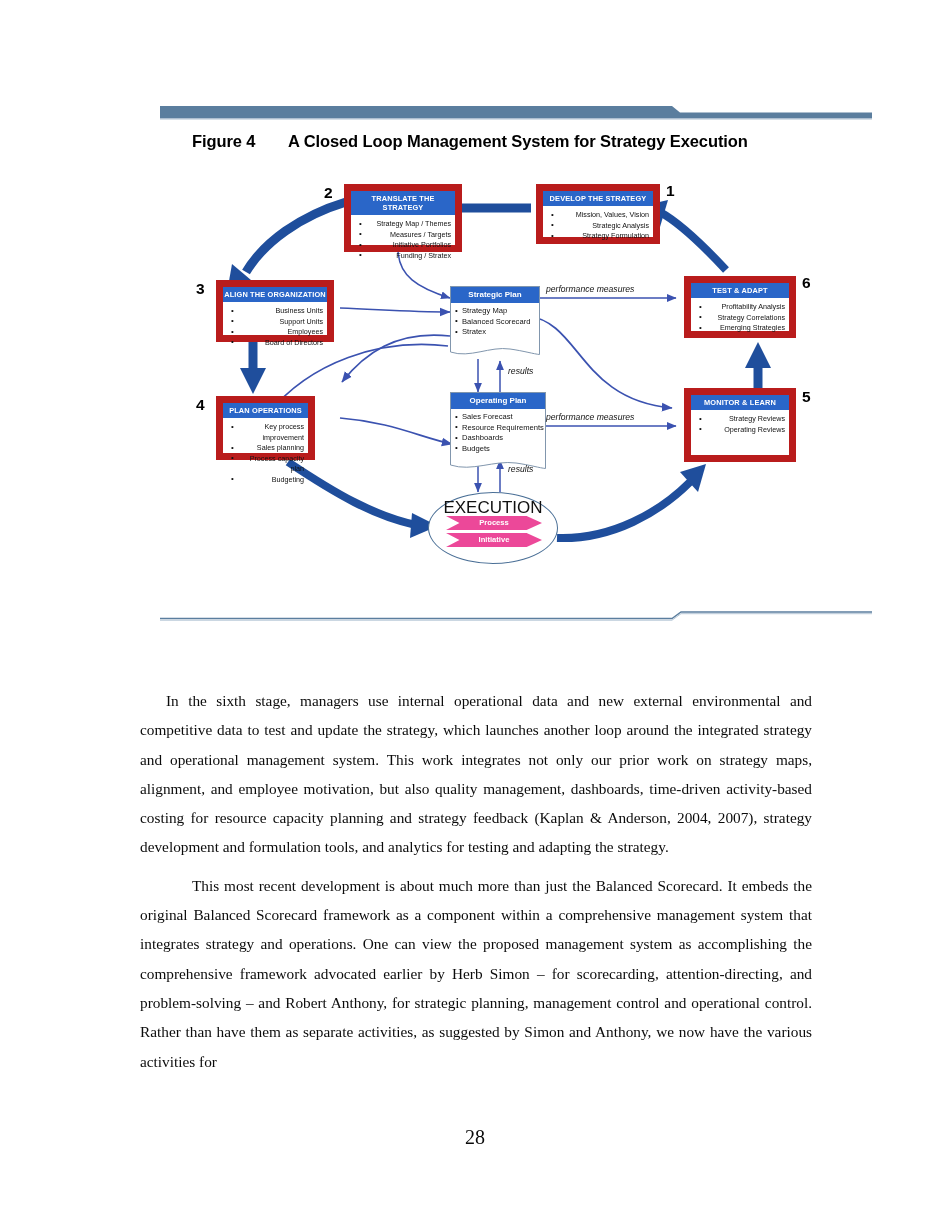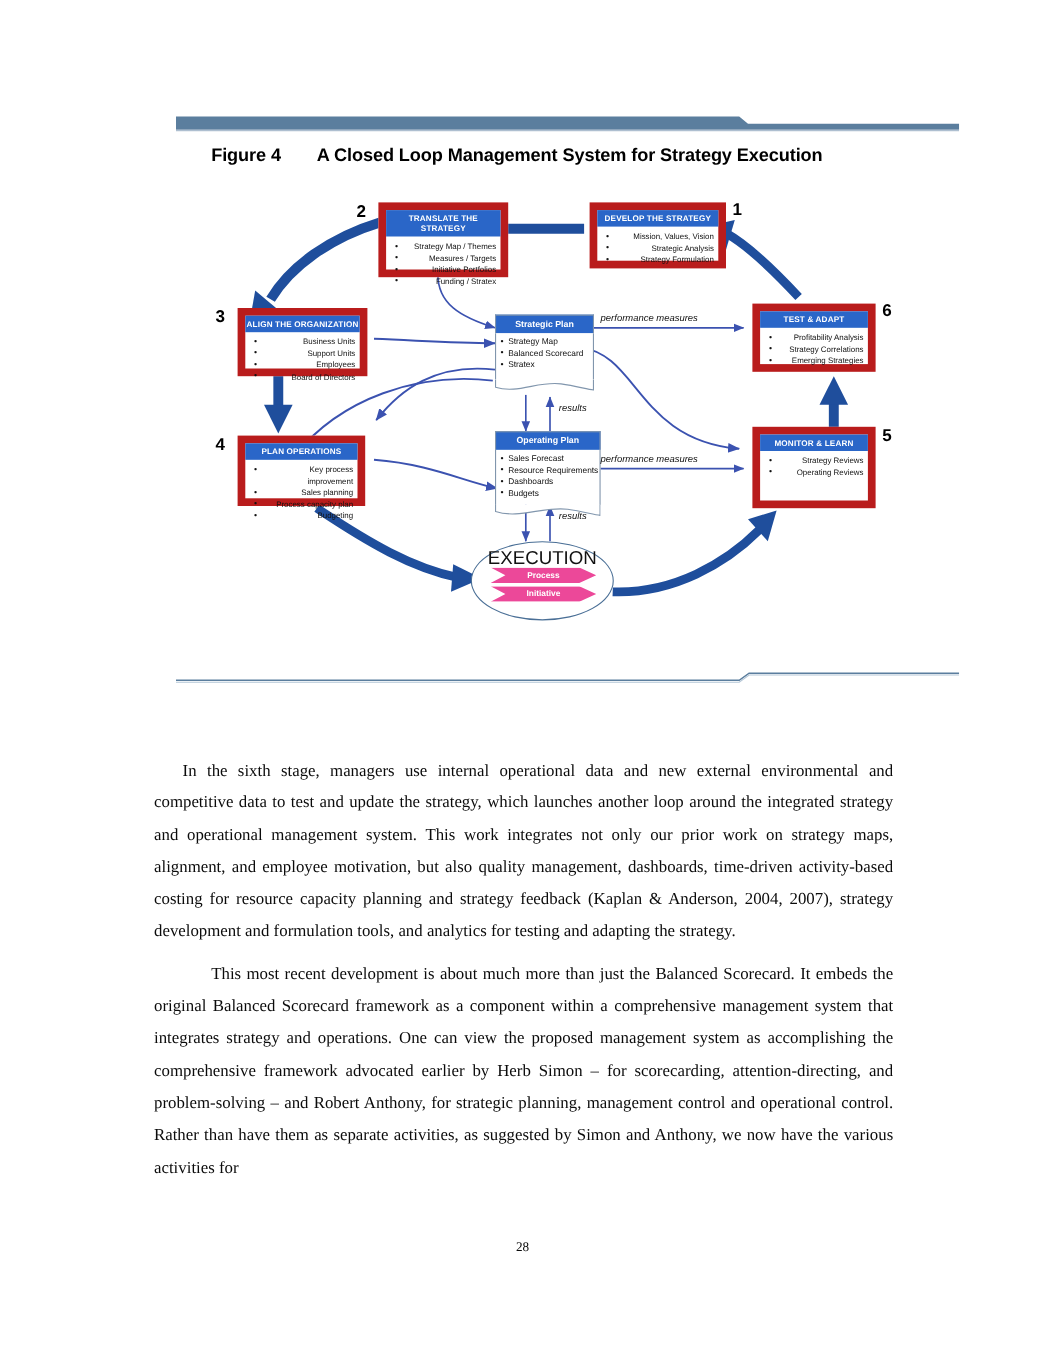--- a/index.html
+++ b/index.html
@@ -255,21 +255,21 @@
   .para .indent1 { display: inline-block; width: 26px; }
   .para .indent2 { display: inline-block; width: 52px; }
 
   #page-number {
     position: absolute;
     left: 0;
     top: 1126px;
     width: 950px;
     text-align: center;
     font-family: "Liberation Serif", serif;
-    font-size: 12px;
+    font-size: 20px;
     color: #0b0b0b;
   }
 </style>
 </head>
 <body>
 
 <div id="figure-frame">
 
   <svg id="figure-top-rule" viewBox="0 0 712 16" preserveAspectRatio="none">
     <polygon points="0,2 512,2 520,8.5 712,8.5 712,14 520,14 512,14 0,14" fill="#5b7e9e"></polygon>
@@ -382,21 +382,21 @@
       <div class="stage-head">ALIGN THE ORGANIZATION</div>
       <ul class="stage-list">
         <li>Business Units</li>
         <li>Support Units</li>
         <li>Employees</li>
         <li>Board of Directors</li>
       </ul>
     </div>
     <div class="stage-num" style="left:36px; top:104px;">3</div>
 
-    <div class="stage-box" style="left:56px; top:220px; width:116px; height:64px;">
+    <div class="stage-box" style="left:56px; top:220px; width:99px; height:64px;">
       <div class="stage-head">PLAN OPERATIONS</div>
       <ul class="stage-list">
         <li>Key process improvement</li>
         <li>Sales planning</li>
         <li>Process capacity plan</li>
         <li>Budgeting</li>
       </ul>
     </div>
     <div class="stage-num" style="left:36px; top:220px;">4</div>
 

